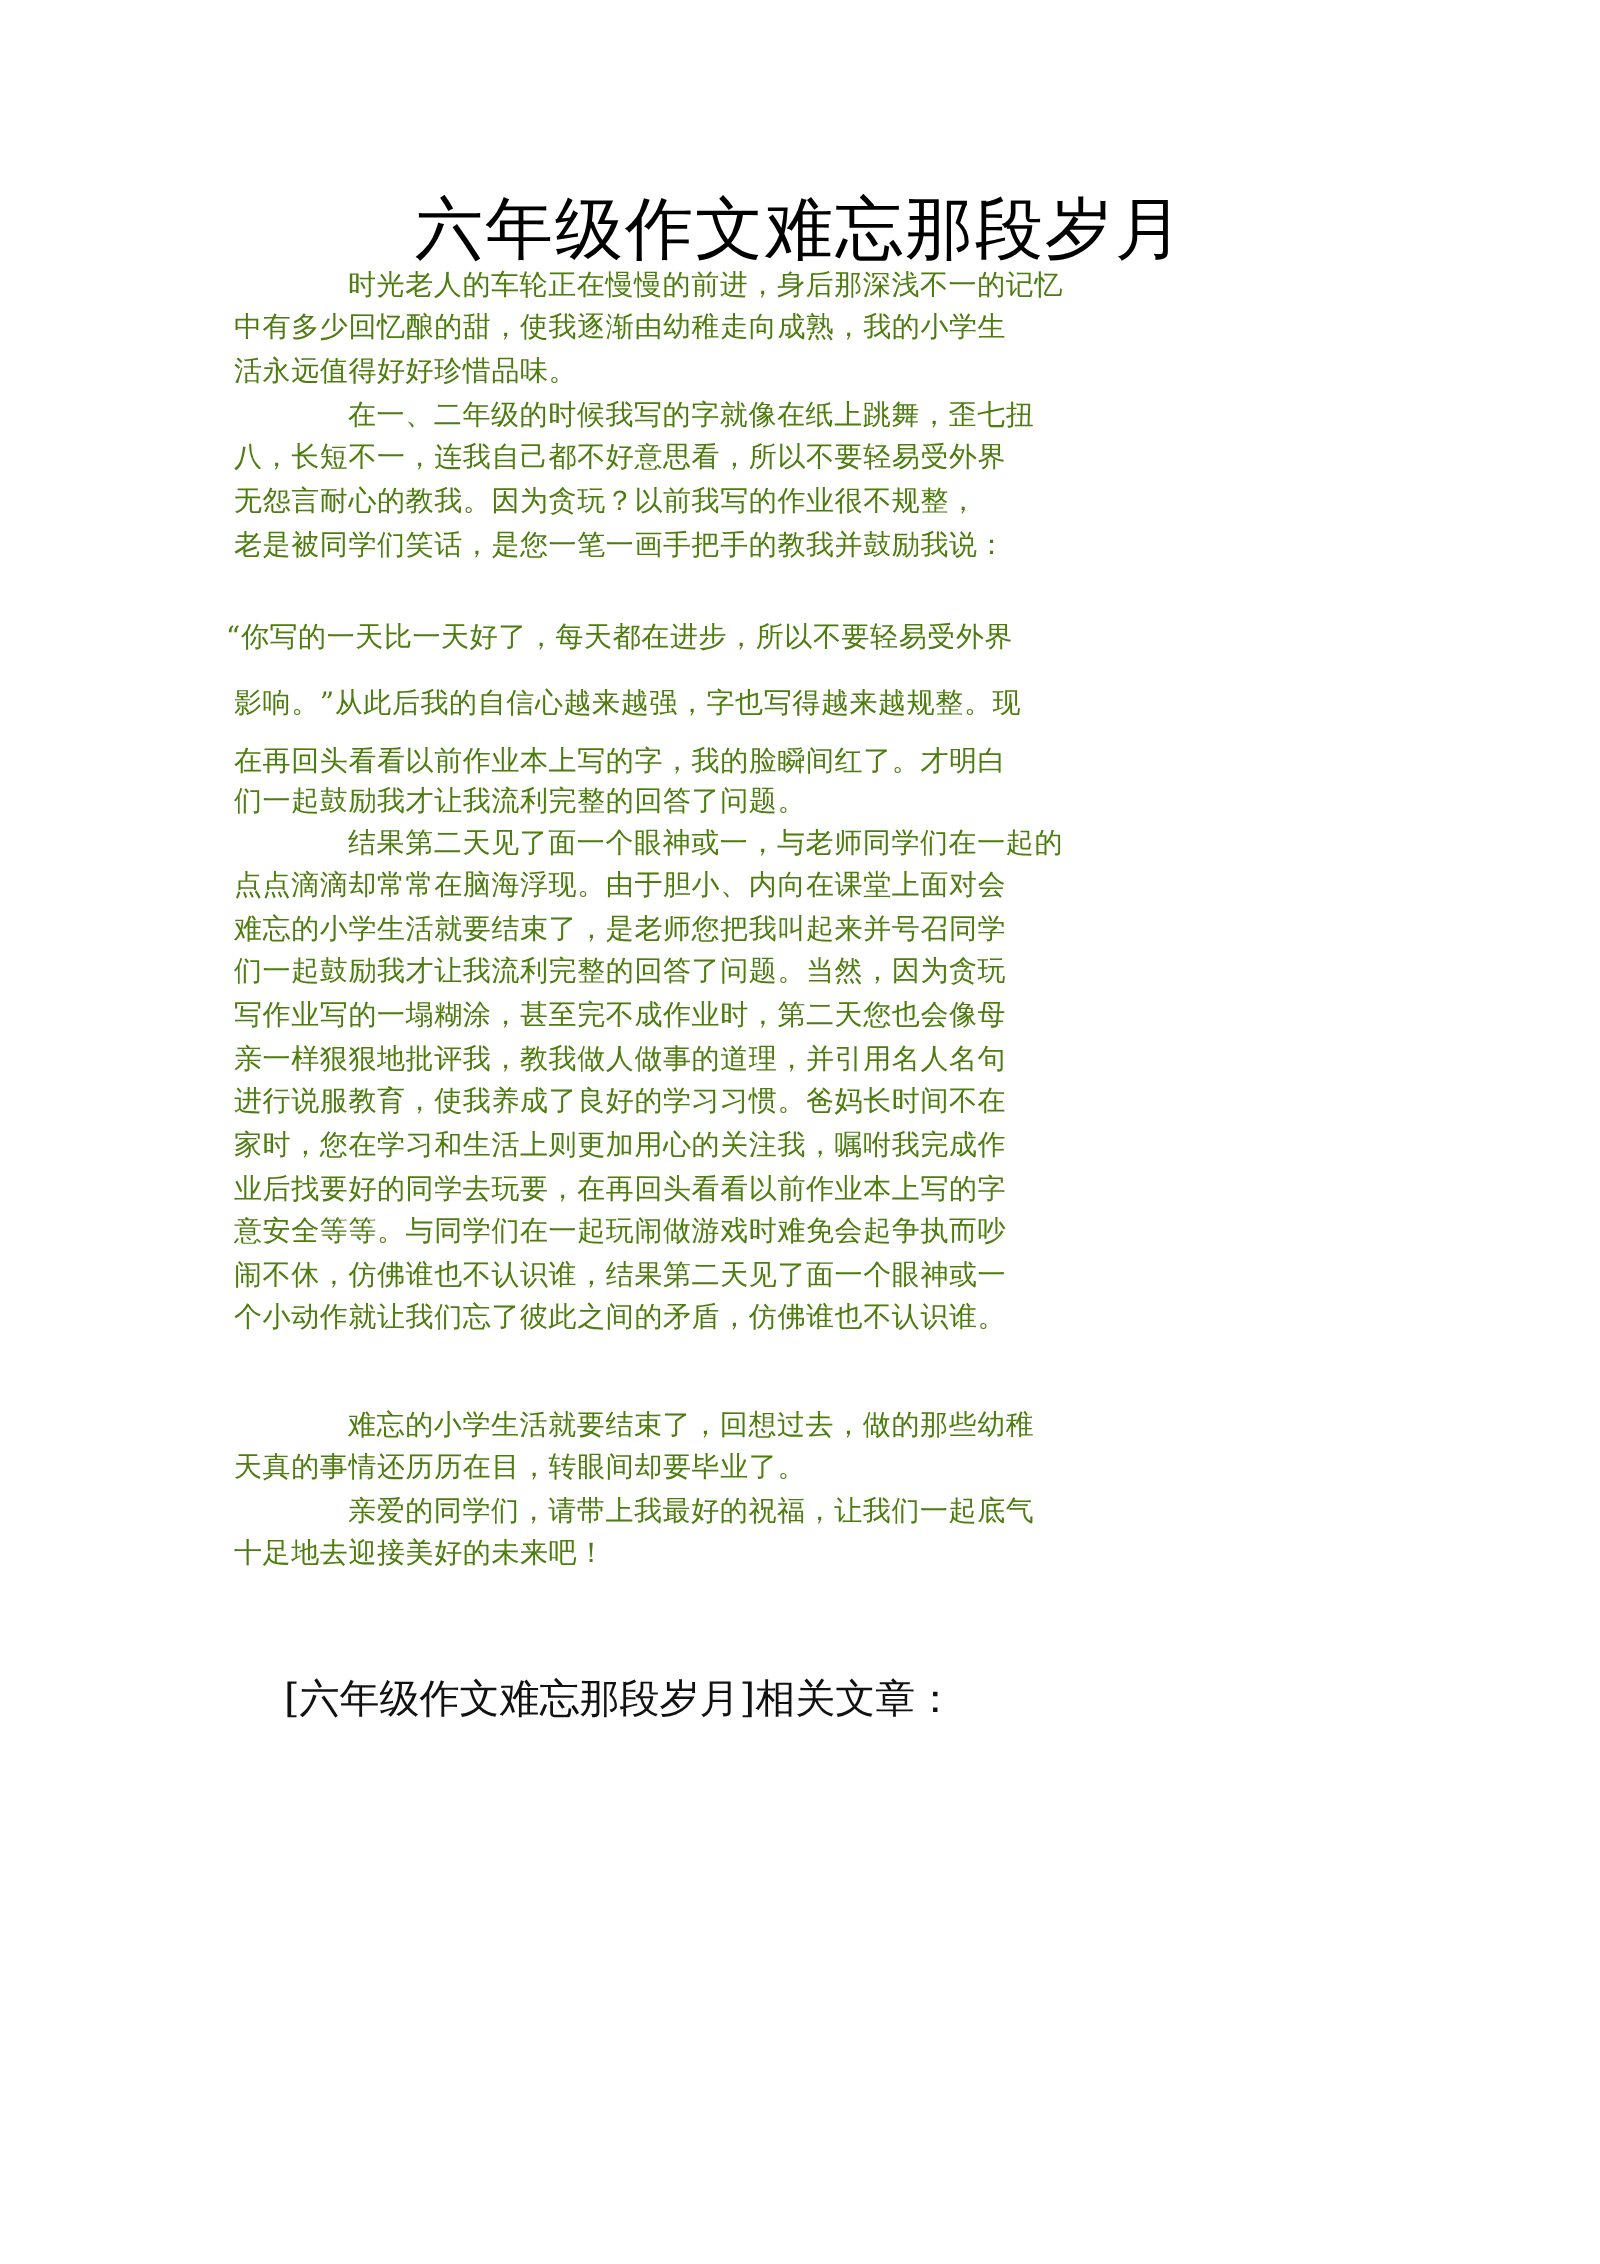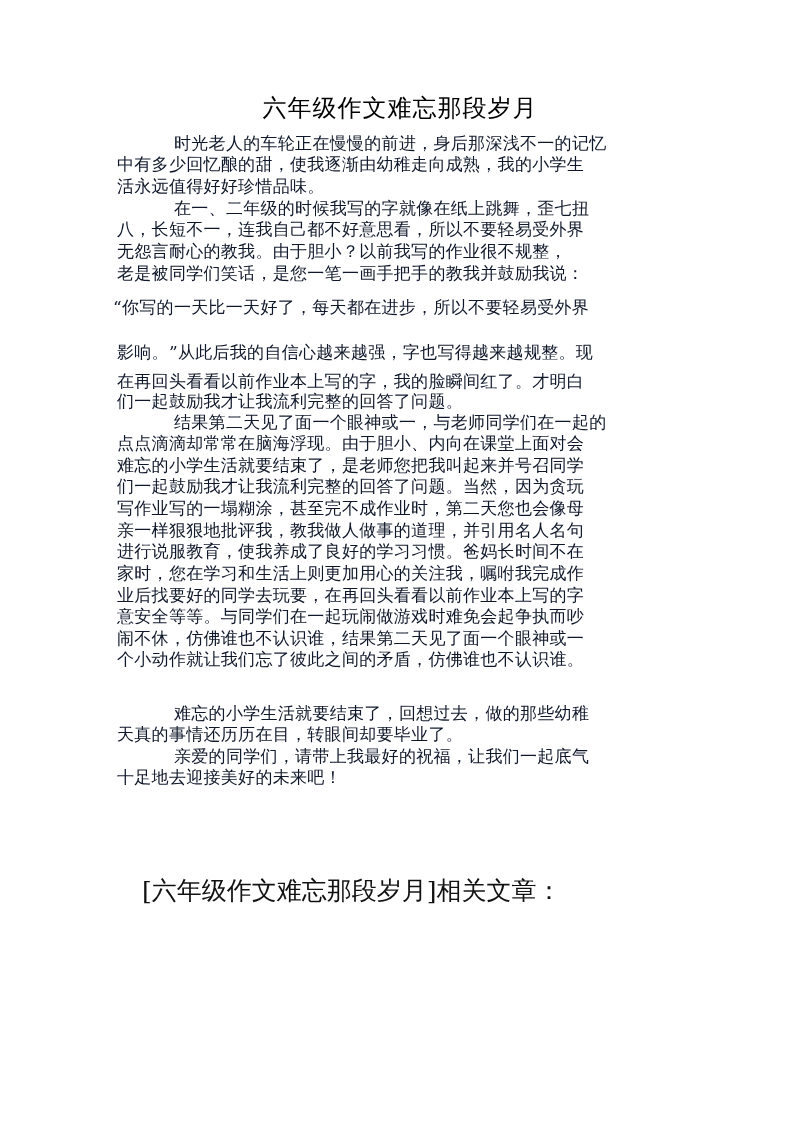--- a/index.html
+++ b/index.html
@@ -1,40 +1,40 @@
 <!DOCTYPE html>
 <html><head>
 <meta charset="utf-8">
 <style>
   html, body { margin: 0; padding: 0; background: #ffffff; }
   body { width: 800px; height: 1132px; position: relative; overflow: hidden;
          font-family: "DejaVu Serif", "Liberation Serif", serif; color: #111; }
   .title { position: absolute; left: 0; width: 800px; top: 92px; text-align: center;
-           font-family: "DejaVu Sans", "Liberation Sans", sans-serif; font-size: 24px;
+           font-family: "DejaVu Sans", "Liberation Sans", sans-serif; font-size: 34px;
            font-weight: normal; letter-spacing: 1px; color: #000; }
-  .line { position: absolute; left: 117px; width: 560px; font-size: 17px; line-height: 22px;
-          white-space: nowrap; color: #0f172a; letter-spacing: 0.3px; }
+  .line { position: absolute; left: 117px; width: 560px; font-size: 14px; line-height: 22px;
+          white-space: nowrap; color: #4d7c0f; letter-spacing: 0.3px; }
   .indent { padding-left: 57px; box-sizing: border-box; }
-  .related { position: absolute; left: 142px; top: 880px; font-size: 25px; line-height: 22px; white-space: nowrap; text-align: center; }
+  .related { position: absolute; left: 142px; top: 838px; font-size: 20px; line-height: 22px; white-space: nowrap; text-align: center; }
 </style>
 </head>
 <body>
 
 <div>
   <div class="title">六年级作文难忘那段岁月</div>
 
   <div class="line indent" style="top:132px">时光老人的车轮正在慢慢的前进，身后那深浅不一的记忆</div>
   <div class="line" style="top:153px">中有多少回忆酿的甜，使我逐渐由幼稚走向成熟，我的小学生</div>
   <div class="line" style="top:175px">活永远值得好好珍惜品味。</div>
 
   <div class="line indent" style="top:197px">在一、二年级的时候我写的字就像在纸上跳舞，歪七扭</div>
   <div class="line" style="top:218px">八，长短不一，连我自己都不好意思看，所以不要轻易受外界</div>
-  <div class="line" style="top:240px">无怨言耐心的教我。由于胆小？以前我写的作业很不规整，</div>
+  <div class="line" style="top:240px">无怨言耐心的教我。因为贪玩？以前我写的作业很不规整，</div>
   <div class="line" style="top:262px">老是被同学们笑话，是您一笔一画手把手的教我并鼓励我说：</div>
-  <div class="line" style="top:296px; left:113px">“你写的一天比一天好了，每天都在进步，所以不要轻易受外界</div>
+  <div class="line" style="top:308px; left:113px">“你写的一天比一天好了，每天都在进步，所以不要轻易受外界</div>
   <div class="line" style="top:341px">影响。”从此后我的自信心越来越强，字也写得越来越规整。现</div>
   <div class="line" style="top:370px">在再回头看看以前作业本上写的字，我的脸瞬间红了。才明白</div>
   <div class="line" style="top:390px">们一起鼓励我才让我流利完整的回答了问题。</div>
 
   <div class="line indent" style="top:411px">结果第二天见了面一个眼神或一，与老师同学们在一起的</div>
   <div class="line" style="top:432px">点点滴滴却常常在脑海浮现。由于胆小、内向在课堂上面对会</div>
   <div class="line" style="top:454px">难忘的小学生活就要结束了，是老师您把我叫起来并号召同学</div>
   <div class="line" style="top:475px">们一起鼓励我才让我流利完整的回答了问题。当然，因为贪玩</div>
   <div class="line" style="top:497px">写作业写的一塌糊涂，甚至完不成作业时，第二天您也会像母</div>
   <div class="line" style="top:519px">亲一样狠狠地批评我，教我做人做事的道理，并引用名人名句</div>

